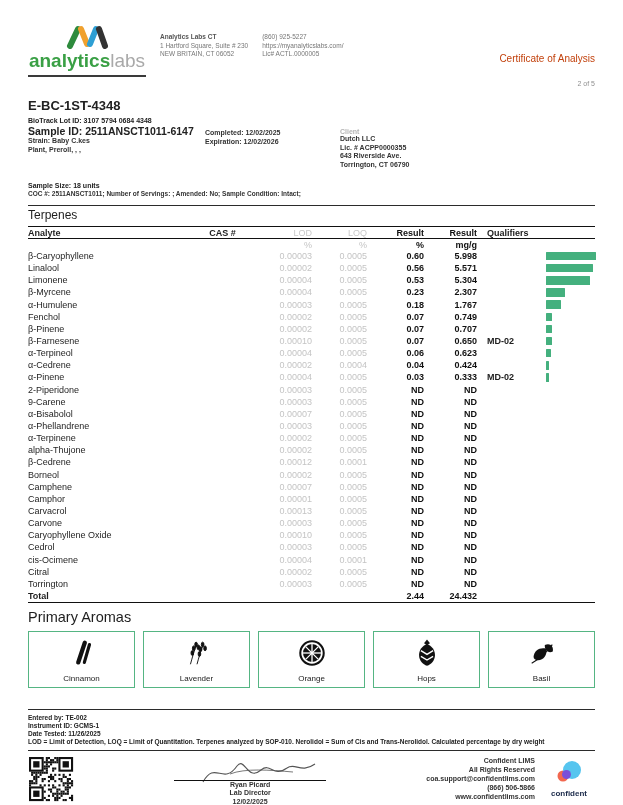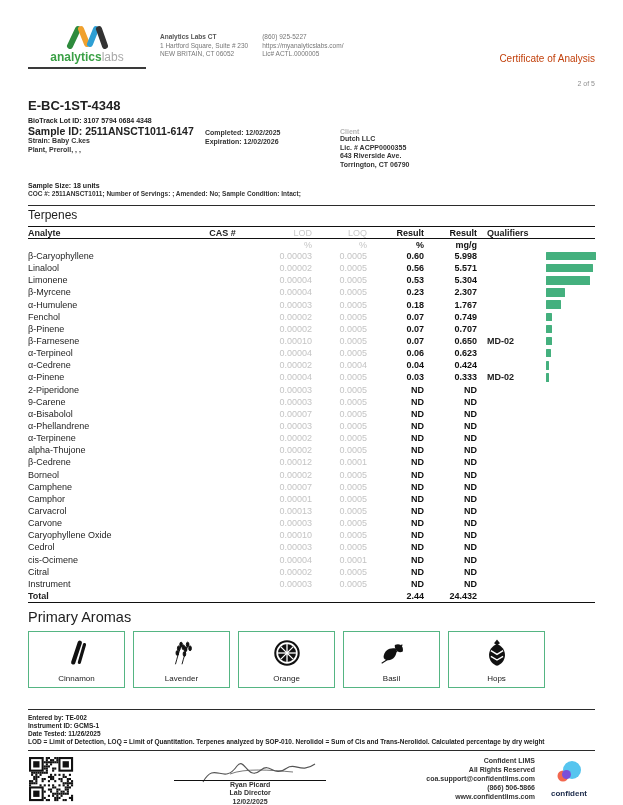--- a/index.html
+++ b/index.html
@@ -4,21 +4,21 @@
 <style>
   * { margin:0; padding:0; box-sizing:border-box; }
   html,body { width:623px; height:805px; background:#fff; overflow:hidden;
               font-family:"Liberation Sans", sans-serif; color:#222; }
   .page { padding:24px 28px 0 28px; }
 
   
   .hdr { display:flex; align-items:flex-start; }
   .logo-block { width:118px; border-bottom:2px solid #3a3a3a; padding-bottom:3px; }
   .logo-zig { display:block; margin:0 auto 1px auto; }
-  .brand { font-size:12px; letter-spacing:0; text-align:center; }
+  .brand { font-size:19px; letter-spacing:0; text-align:center; }
   .brand b { color:#3aa045; font-weight:700; }
   .brand span.gray { color:#a9a9a9; font-weight:400; }
   .labinfo { margin-left:14px; font-size:6.5px; line-height:8.5px; color:#777; padding-top:9px;}
   .labinfo .n { font-weight:700; color:#555; }
   .contact { margin-left:14px; font-size:6.5px; line-height:8.5px; color:#777; padding-top:9px;}
   .hdr-right { margin-left:auto; text-align:right; padding-top:9px;}
   .coa-title { font-size:10px; color:#c2410c;margin-top:20px; }
   .page-info { font-size:7px; color:#8f8f8f; margin-top:16px; }
 
   
@@ -55,21 +55,21 @@
   .tunits .c-r1,.tunits .c-r2 { font-weight:700; }
   .c-qual { padding-left:10px; font-weight:600; color:#222;}
   .thead .c-qual { font-weight:700; }
   .c-bar { padding-left:11px; }
   .bar { height:8.5px; border-radius:0.5px; }
   .trow.total { font-weight:700; border-bottom:1.5px solid #111; height:13px;}
 
   
   .aroma-title { font-size:14.5px; color:#1e1e1e; margin-top:6px; }
   .aroma-row { display:flex; gap:8px; margin-top:6px; }
-  .aroma-box { width:97px; height:57px; border:1px solid #55b583; display:flex;
+  .aroma-box { width:107px; height:57px; border:1px solid #55b583; display:flex;
                flex-direction:column; align-items:center; justify-content:space-between;
                padding:5px 0 4px 0; }
   .aroma-label { font-size:8px; color:#222; }
 
   
   .foot-sect { border-top:1px solid #2b2b2b; margin-top:21px; padding-top:4px; }
   .foot-line { font-size:6.5px; font-weight:600; color:#222; line-height:8px; }
   .sig-sect { border-top:1px solid #2b2b2b; margin-top:4px; padding-top:5px;
               display:flex; align-items:flex-start; }
   .qr { width:46px; height:46px; }
@@ -447,21 +447,21 @@
             <div class="c-analyte">Citral</div>
             <div class="c-cas"></div>
             <div class="c-lod">0.00002</div>
             <div class="c-loq">0.0005</div>
             <div class="c-r1">ND</div>
             <div class="c-r2">ND</div>
             <div class="c-qual"></div>
             <div class="c-bar"></div>
           </div>
           <div class="trow">
-            <div class="c-analyte">Instrument</div>
+            <div class="c-analyte">Torrington</div>
             <div class="c-cas"></div>
             <div class="c-lod">0.00003</div>
             <div class="c-loq">0.0005</div>
             <div class="c-r1">ND</div>
             <div class="c-r2">ND</div>
             <div class="c-qual"></div>
             <div class="c-bar"></div>
           </div>
         </div>
       <div class="trow total">
@@ -512,38 +512,38 @@
             <path d="M6.4 16 L25.6 16"></path>
             <path d="M9.2 9.2 L22.8 22.8"></path>
             <path d="M22.8 9.2 L9.2 22.8"></path>
           </g>
           <circle cx="16" cy="16" r="1.6" fill="#fff"></circle>
         </svg>
         <div class="aroma-label">Orange</div>
       </div>
       <div class="aroma-box" style="border-color: rgb(85, 181, 131);">
         <svg width="30" height="32" viewBox="0 0 32 32">
-          <g fill="#111">
-            <path d="M7 20 C7.5 13.5 14 9.5 20.5 11.5 C22 18 17.5 24 11.5 23.8 C9 23.7 7 22.3 7 20 Z"></path>
-            <path d="M19 7.5 C24.5 5 28.5 8.5 27.5 14.5 C22.5 16.5 18.5 13 19 7.5 Z"></path>
-          </g>
-          <path d="M5 27 C12 23 20 16 27 7" stroke="#111" stroke-width="1.2" fill="none"></path>
-        </svg>
-        <div class="aroma-label">Basil</div>
-      </div>
-      <div class="aroma-box" style="border-color: rgb(85, 181, 131);">
-        <svg width="30" height="32" viewBox="0 0 32 32">
           <path d="M16 6 C21 8.5 24.5 12.5 24.5 18 C24.5 24 20.5 28 16 29.5 C11.5 28 7.5 24 7.5 18 C7.5 12.5 11 8.5 16 6 Z" fill="#111"></path>
           <path d="M16 1.5 L12.8 5.5 L16 7.5 L19.2 5.5 Z" fill="#111"></path>
           <g stroke="#fff" stroke-width="1.5" fill="none">
             <path d="M9.5 13.5 L16 17.5 L22.5 13.5"></path>
             <path d="M9.5 19.5 L16 23.5 L22.5 19.5"></path>
           </g>
         </svg>
         <div class="aroma-label">Hops</div>
+      </div>
+      <div class="aroma-box" style="border-color: rgb(85, 181, 131);">
+        <svg width="30" height="32" viewBox="0 0 32 32">
+          <g fill="#111">
+            <path d="M7 20 C7.5 13.5 14 9.5 20.5 11.5 C22 18 17.5 24 11.5 23.8 C9 23.7 7 22.3 7 20 Z"></path>
+            <path d="M19 7.5 C24.5 5 28.5 8.5 27.5 14.5 C22.5 16.5 18.5 13 19 7.5 Z"></path>
+          </g>
+          <path d="M5 27 C12 23 20 16 27 7" stroke="#111" stroke-width="1.2" fill="none"></path>
+        </svg>
+        <div class="aroma-label">Basil</div>
       </div>
     </div>
 
   <div class="foot-sect">
     <div class="foot-line">Entered by: TE-002</div>
     <div class="foot-line">Instrument ID: GCMS-1</div>
     <div class="foot-line">Date Tested: 11/26/2025</div>
     <div class="foot-line">LOD = Limit of Detection, LOQ = Limit of Quantitation. Terpenes analyzed by SOP-010. Nerolidol = Sum of Cis and Trans-Nerolidol. Calculated percentage by dry weight</div>
   </div>
 

